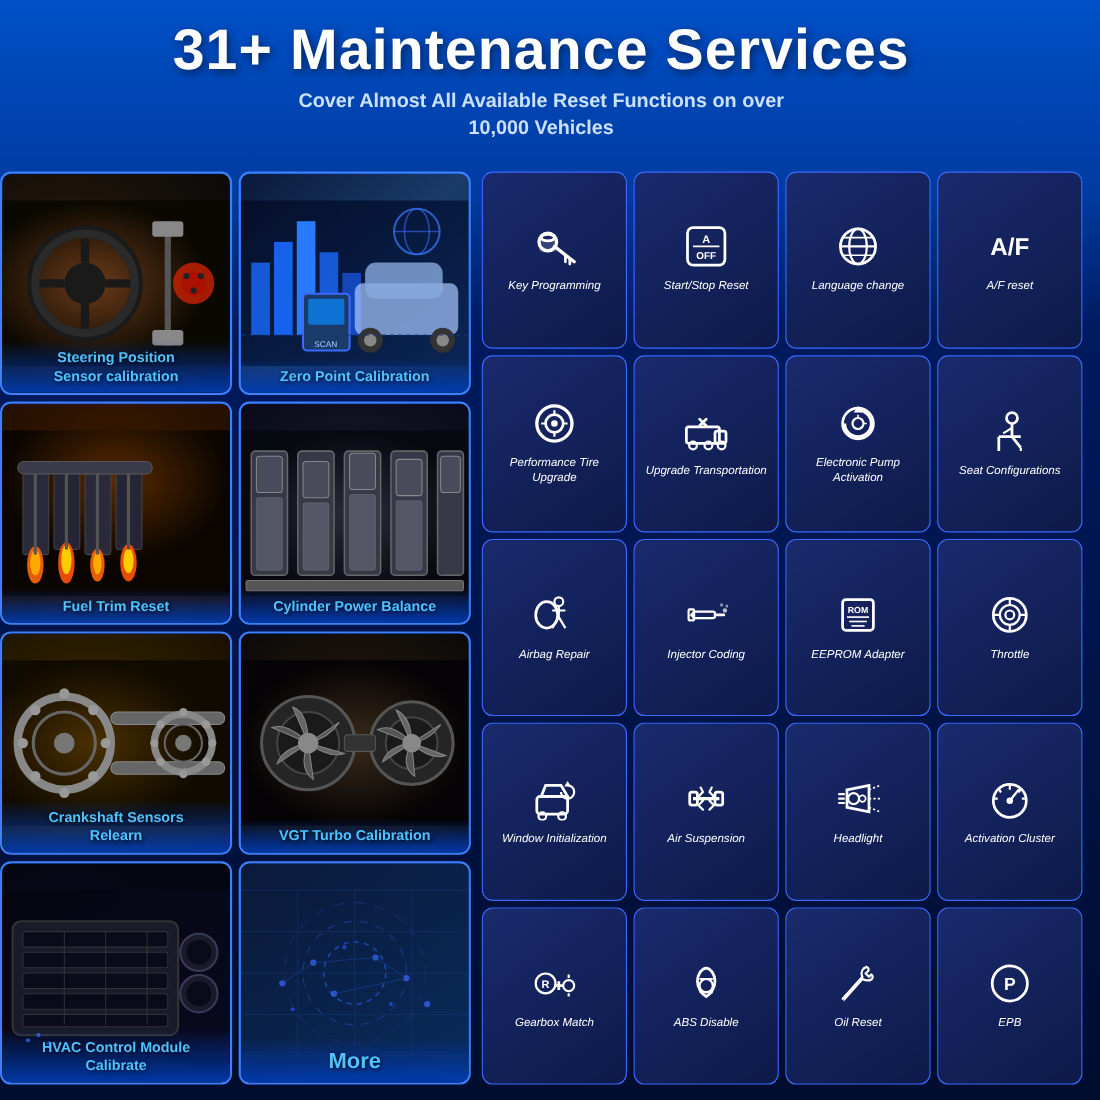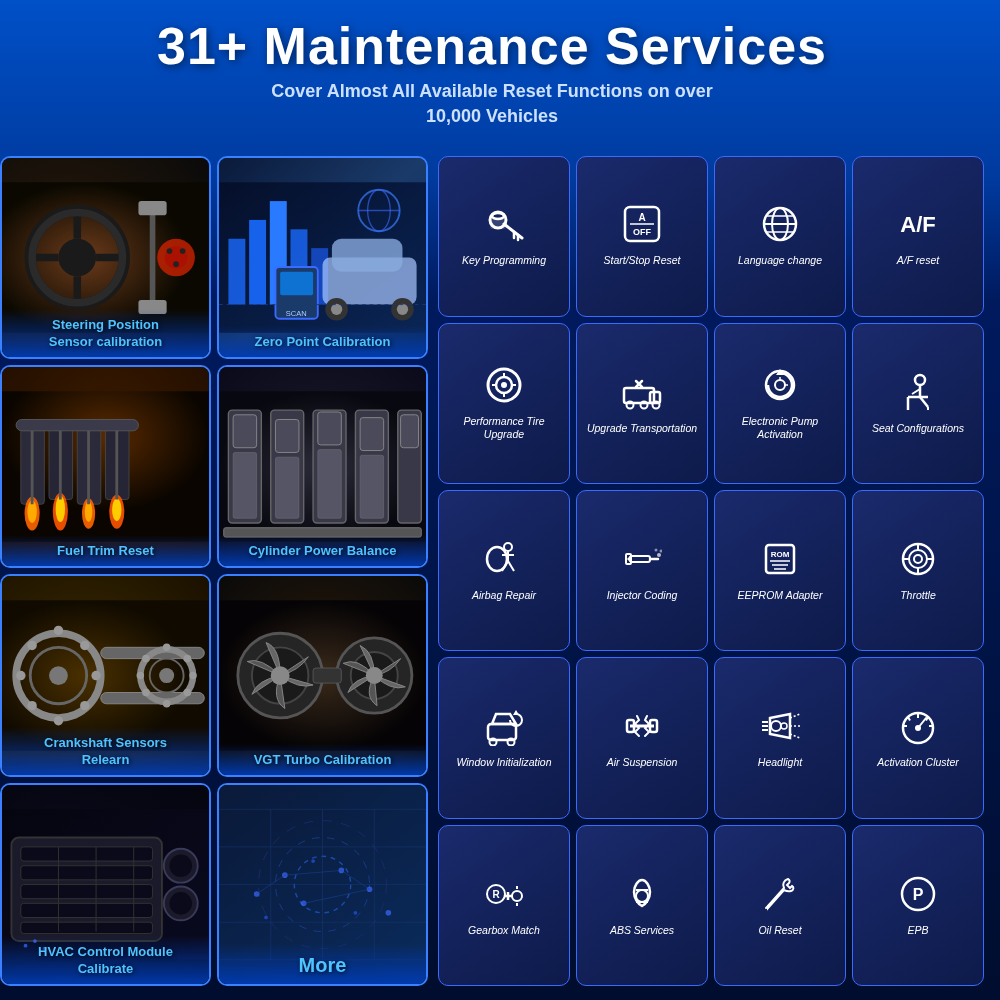--- a/index.html
+++ b/index.html
@@ -755,21 +755,21 @@
       <div class="icon-card">
         <div class="icon-symbol">
           <svg width="40" height="40" viewBox="0 0 40 40">
 
             <path d="M20 6 C16 6 12 12 12 18 C12 24 16 30 20 32 C24 30 28 24 28 18 C28 12 24 6 20 6Z" fill="none" stroke="white" stroke-width="2.5"></path>
             <circle cx="20" cy="22" r="6" fill="none" stroke="white" stroke-width="2"></circle>
             <line x1="14" y1="16" x2="26" y2="16" stroke="white" stroke-width="2"></line>
             <line x1="14" y1="28" x2="26" y2="28" stroke="white" stroke-width="2"></line>
           </svg>
         </div>
-        <div class="icon-label">ABS Services</div>
+        <div class="icon-label">ABS Disable</div>
       </div>
 
       <div class="icon-card">
         <div class="icon-symbol">
           <svg width="40" height="40" viewBox="0 0 40 40">
 
             <path d="M8 32 L24 14 C22 10 24 6 28 5 C30 6 30 8 29 9 L27 11 L30 14 L32 12 C34 13 34 16 31 17 C28 18 26 17 24 16 L8 34 Z" fill="none" stroke="white" stroke-width="2"></path>
 
             <line x1="10" y1="30" x2="6" y2="34" stroke="white" stroke-width="2" stroke-linecap="round"></line>
           </svg>

